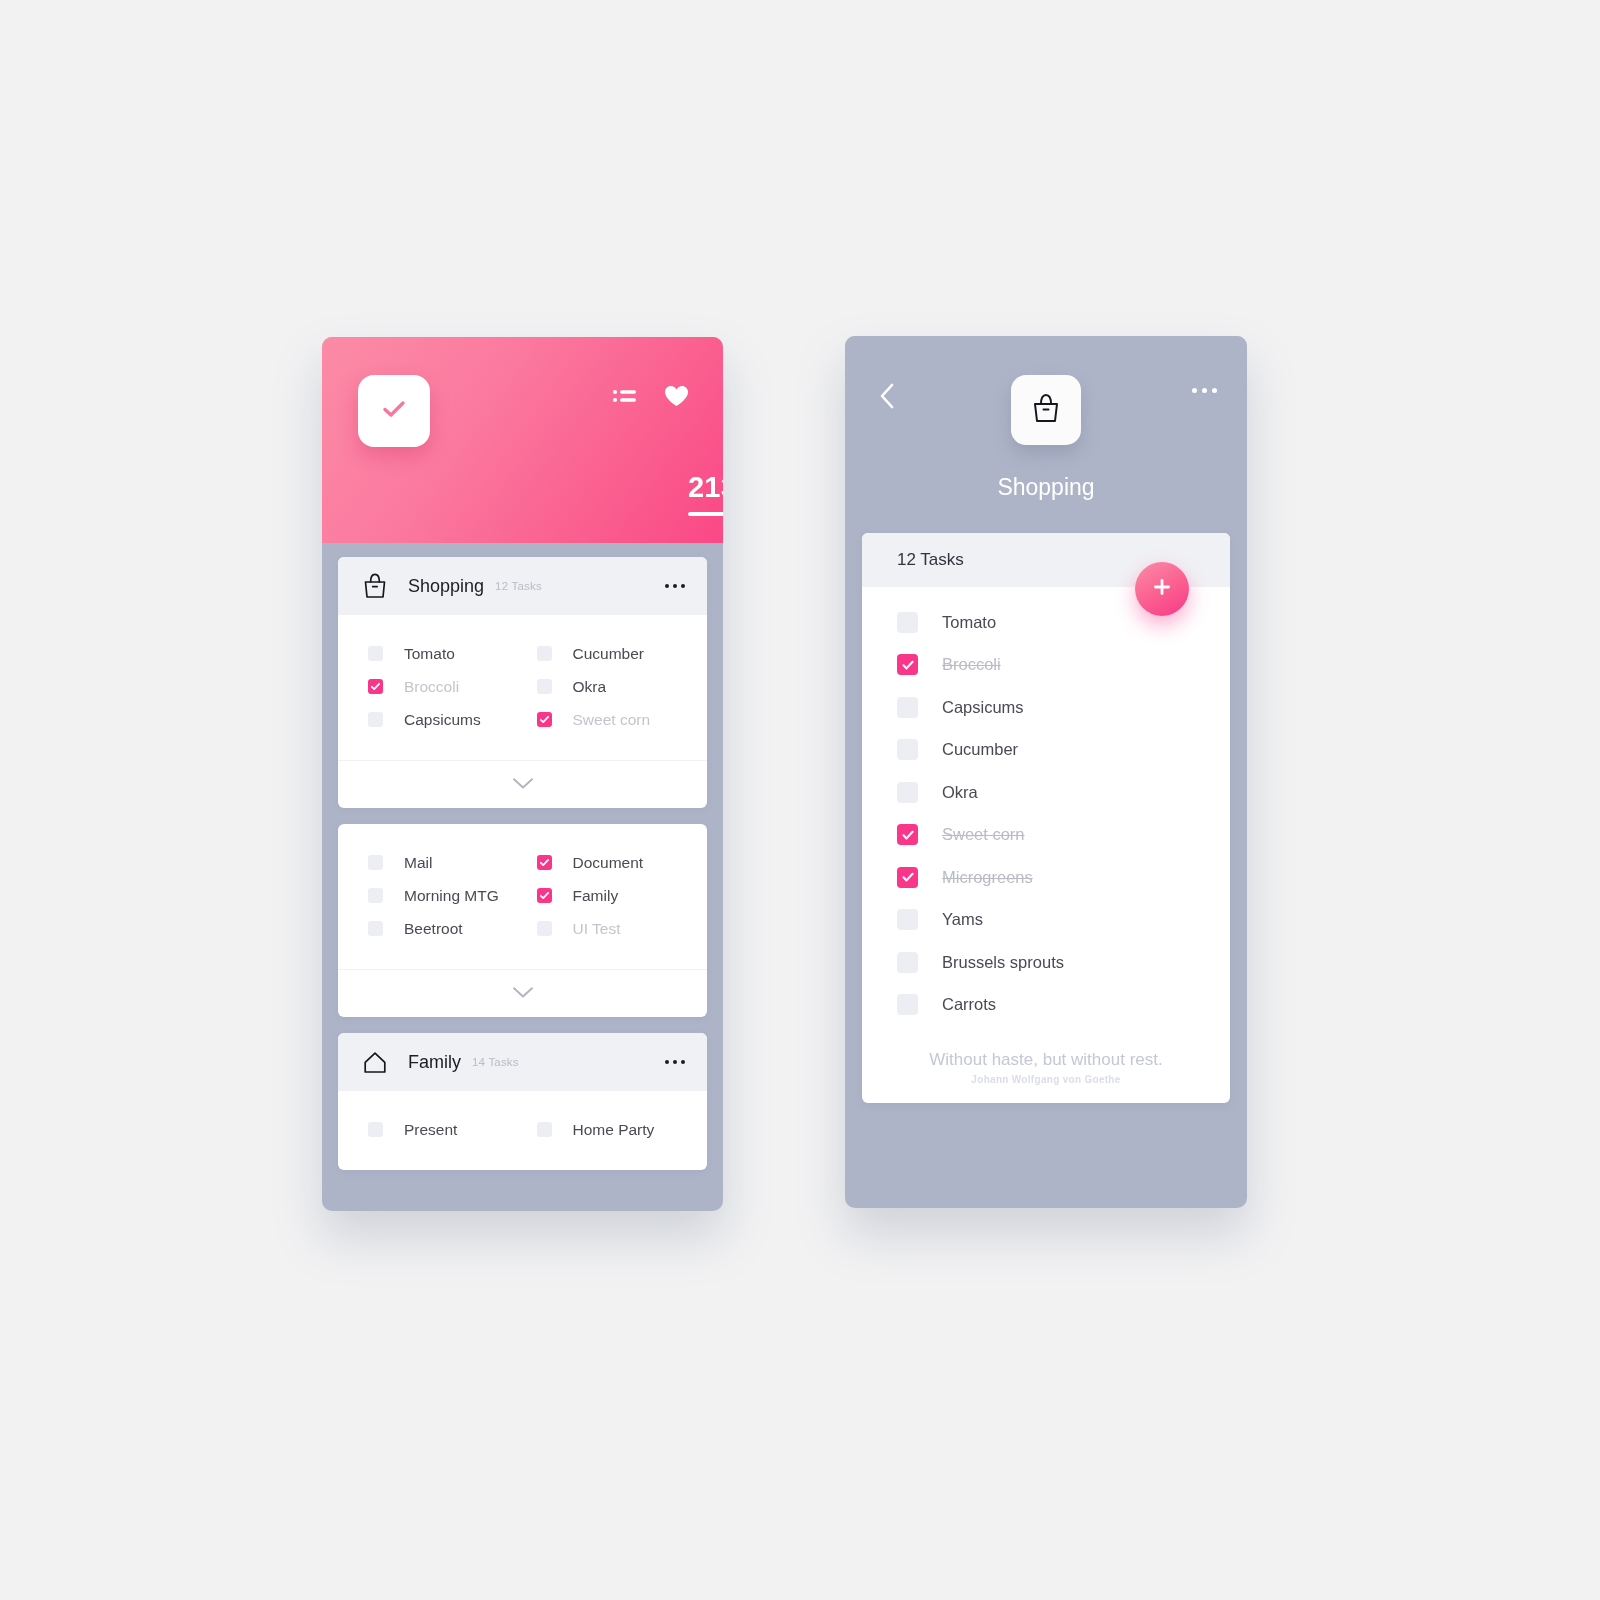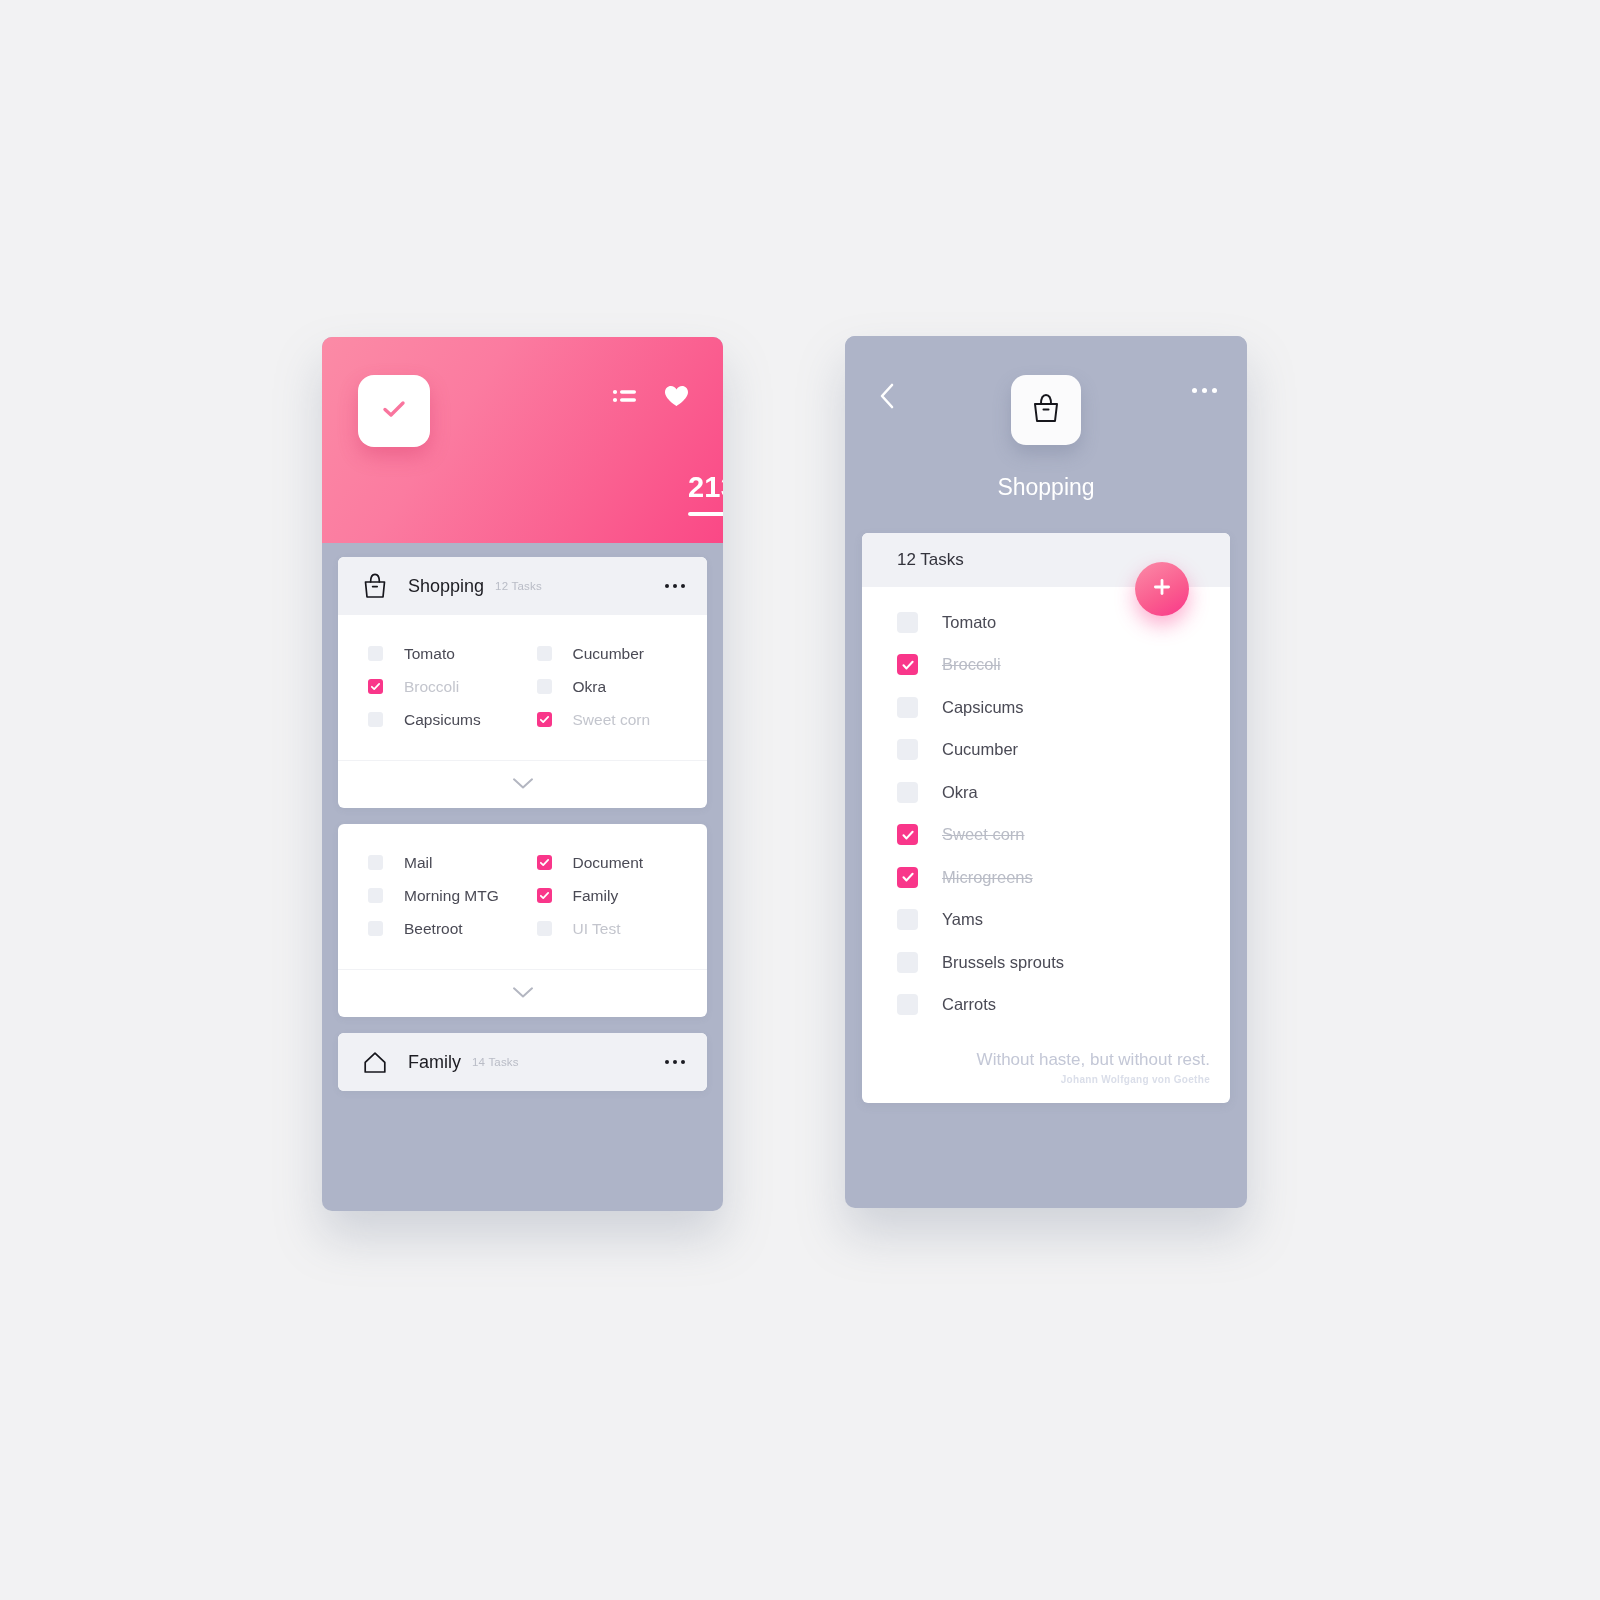--- a/index.html
+++ b/index.html
@@ -283,21 +283,21 @@
     background: #eceef3;
     flex: none;
     display: flex; align-items: center; justify-content: center;
   }
   .r-cb.on { background: #f9368a; }
   .r-cb svg { display: none; }
   .r-cb.on svg { display: block; }
 
   .quote {
     margin-top: 24px;
-    text-align: right;
+    text-align: center;
     padding: 0 20px;
   }
   .quote-text {
     font-size: 17px;
     color: #c3c7d6;
     font-weight: 400;
   }
   .quote-author {
     margin-top: 4px;
     font-size: 10px;
@@ -474,20 +474,30 @@
               </svg>
             </span>
             <span class="group-title">Family</span>
             <span class="group-count">14 Tasks</span>
             <span class="group-dots">
               <i></i>
               <i></i>
               <i></i>
             </span>
           </div>
+          <div class="task-grid">
+            <div class="task-cell">
+              <span class="cb"></span>
+              <span class="task-label">Present</span>
+            </div>
+            <div class="task-cell col2">
+              <span class="cb"></span>
+              <span class="task-label">Home Party</span>
+            </div>
+          </div>
         </div>
       </div>
   </div>
 
   <div class="phone phone-right">
 
     <div class="r-header">
       <span class="r-back">
         <svg width="18" height="28" viewBox="0 0 18 28">
           <path d="M14 3 L4 14 L14 25" fill="none" stroke="#ffffff" stroke-width="2.6" stroke-linecap="round" stroke-linejoin="round"></path>

